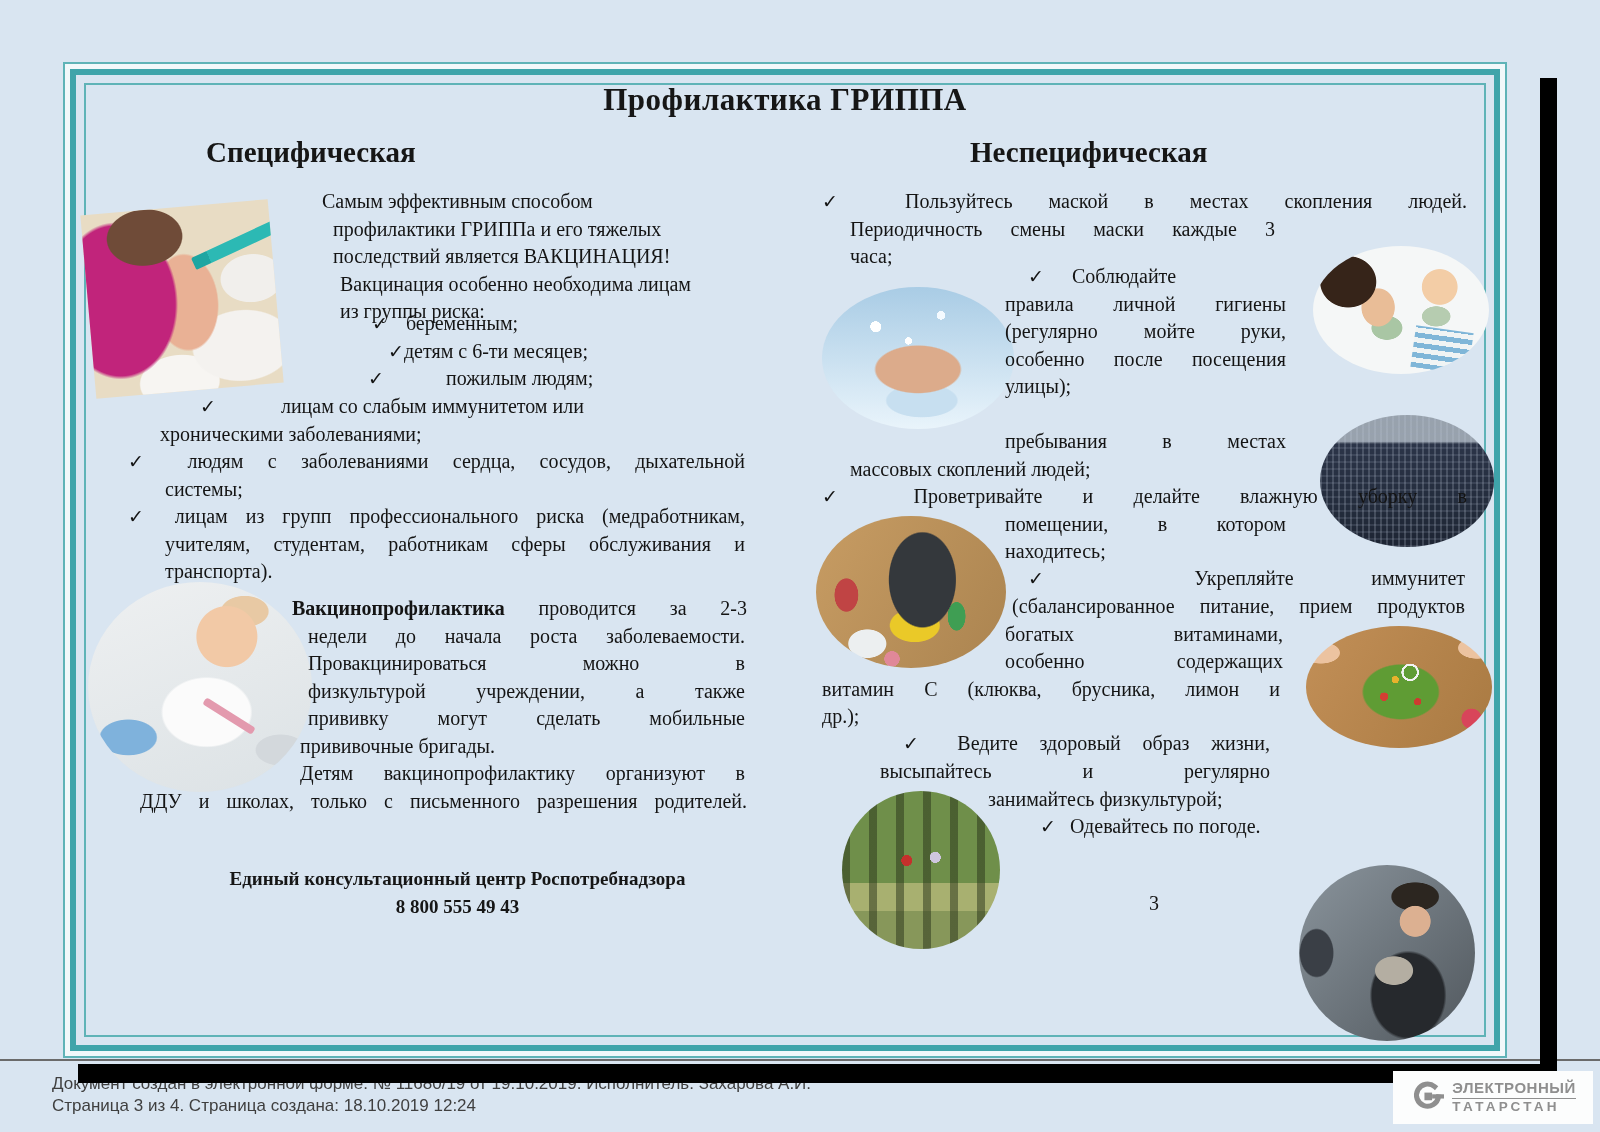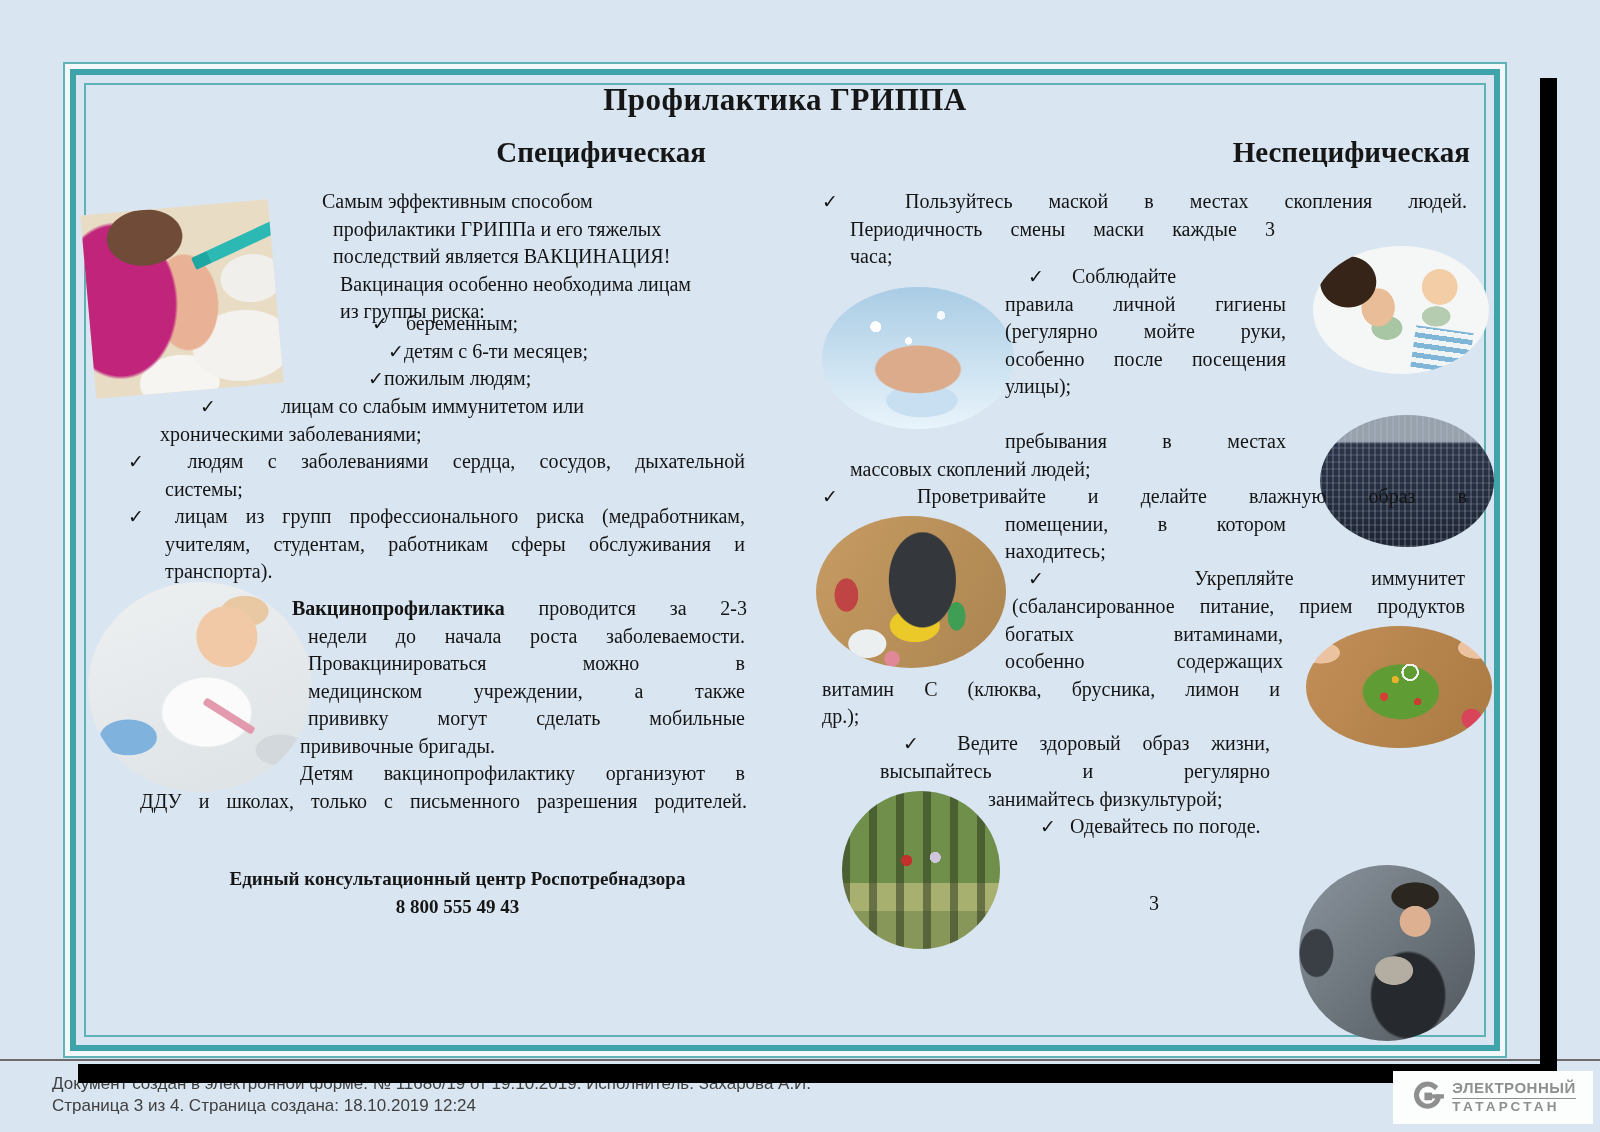--- a/index.html
+++ b/index.html
@@ -14,21 +14,21 @@
   .frame-inner { width:100%; height:100%; border:2px solid #5fb3b7; background:#d9e5f1; }
 
   .ln { position:absolute; font:20px/28px "Liberation Serif", serif; color:#141414; white-space:nowrap; }
   .st { text-align:justify; text-align-last:justify; white-space:normal; }
   .b { font-weight:bold; }
   .ctr { text-align:center; text-align-last:center; }
   .chk { font-family:"DejaVu Sans", sans-serif; font-weight:bold; font-size:19px; }
 
   .page-title { position:absolute; left:63px; top:82px; width:1444px; text-align:center;
     font-size:31px; font-weight:bold; letter-spacing:.5px; }
-  .col-head { position:absolute; top:136px; width:500px; text-align:right; font-size:29px; font-weight:bold; }
+  .col-head { position:absolute; top:136px; width:500px; text-align:left; font-size:29px; font-weight:bold; }
 
   .photo { position:absolute; overflow:hidden; }
   .oval { border-radius:50%; }
 
   .ph-vacc { left:88px; top:207px; width:188px; height:184px; transform:rotate(-5deg); background:
     radial-gradient(ellipse 62px 46px at 33% 15%, #6f4b38 60%, transparent 62%),
     radial-gradient(ellipse 95px 125px at 16% 48%, #c1247b 60%, transparent 63%),
     radial-gradient(ellipse 52px 78px at 52% 52%, #e9b195 60%, transparent 63%),
     radial-gradient(ellipse 88px 62px at 80% 78%, #f4f2ef 56%, transparent 58%),
     radial-gradient(ellipse 70px 48px at 45% 95%, #f7f5f2 56%, transparent 58%),
@@ -145,36 +145,36 @@
   <div class="photo oval ph-cold"></div>
 
   <div class="ln" style="left:322px;top:187px">Самым эффективным способом</div>
   <div class="ln" style="left:333px;top:215px">профилактики ГРИППа и его тяжелых</div>
   <div class="ln" style="left:333px;top:242px">последствий является ВАКЦИНАЦИЯ!</div>
   <div class="ln" style="left:340px;top:270px">Вакцинация особенно необходима лицам</div>
   <div class="ln" style="left:340px;top:297px">из группы риска:</div>
 
   <div class="ln" style="left:372px;top:309px"><span class="chk">✓</span><span style="margin-left:18px">беременным;</span></div>
   <div class="ln" style="left:388px;top:337px"><span class="chk">✓</span><span style="">детям с 6-ти месяцев;</span></div>
-  <div class="ln" style="left:368px;top:364px"><span class="chk">✓</span><span style="">пожилым людям;</span></div>
+  <div class="ln" style="left:368px;top:364px"><span class="chk">✓</span><span style="margin-left:62px">пожилым людям;</span></div>
 
   <div class="ln" style="left:200px;top:392px"><span class="chk">✓</span><span style="margin-left:65px">лицам со слабым иммунитетом или</span></div>
   <div class="ln" style="left:160px;top:420px">хроническими заболеваниями;</div>
 
   <div class="ln st" style="left:128px;top:447px;width:617px"><span class="chk">✓</span> <span>людям с заболеваниями сердца, сосудов, дыхательной</span></div>
   <div class="ln" style="left:165px;top:475px">системы;</div>
 
   <div class="ln st" style="left:128px;top:502px;width:617px"><span class="chk">✓</span> <span>лицам из групп профессионального риска (медработникам,</span></div>
   <div class="ln st" style="left:165px;top:530px;width:580px">учителям, студентам, работникам сферы обслуживания и</div>
   <div class="ln" style="left:165px;top:557px">транспорта).</div>
 
   <div class="ln st" style="left:292px;top:594px;width:455px"><span class="b">Вакцинопрофилактика</span> <span>проводится за 2-3</span></div>
   <div class="ln st" style="left:308px;top:622px;width:437px">недели до начала роста заболеваемости.</div>
   <div class="ln st" style="left:308px;top:649px;width:437px">Провакцинироваться можно в</div>
-  <div class="ln st" style="left:308px;top:677px;width:437px">медицинском учреждении, а также</div>
+  <div class="ln st" style="left:308px;top:677px;width:437px">физкультурой учреждении, а также</div>
   <div class="ln st" style="left:308px;top:704px;width:437px">прививку могут сделать мобильные</div>
   <div class="ln" style="left:300px;top:732px">прививочные бригады.</div>
   <div class="ln st" style="left:300px;top:759px;width:445px">Детям вакцинопрофилактику организуют в</div>
   <div class="ln st" style="left:140px;top:787px;width:607px">ДДУ и школах, только с письменного разрешения родителей.</div>
 
   <div class="contact-line" style="top:868px">Единый консультационный центр Роспотребнадзора</div>
   <div class="contact-line" style="top:896px">8 800 555 49 43</div>
 
   <div class="ln st" style="left:822px;top:187px;width:645px"><span class="chk">✓</span> <span>Пользуйтесь маской в местах скопления людей.</span></div>
   <div class="ln st" style="left:850px;top:215px;width:425px">Периодичность смены маски каждые 3</div>
@@ -182,21 +182,21 @@
 
   <div class="ln" style="left:1028px;top:262px"><span class="chk">✓</span><span style="margin-left:28px">Соблюдайте</span></div>
   <div class="ln st" style="left:1005px;top:290px;width:281px">правила личной гигиены</div>
   <div class="ln st" style="left:1005px;top:317px;width:281px">(регулярно мойте руки,</div>
   <div class="ln st" style="left:1005px;top:345px;width:281px">особенно после посещения</div>
   <div class="ln" style="left:1005px;top:372px">улицы);</div>
 
   <div class="ln st" style="left:1005px;top:427px;width:281px">пребывания в местах</div>
   <div class="ln" style="left:850px;top:455px">массовых скоплений людей;</div>
 
-  <div class="ln st" style="left:822px;top:482px;width:645px"><span class="chk">✓</span> <span>Проветривайте и делайте влажную образ в</span></div>
+  <div class="ln st" style="left:822px;top:482px;width:645px"><span class="chk">✓</span> <span>Проветривайте и делайте влажную уборку в</span></div>
   <div class="ln st" style="left:1005px;top:510px;width:281px">помещении, в котором</div>
   <div class="ln" style="left:1005px;top:537px">находитесь;</div>
 
   <div class="ln st" style="left:1028px;top:564px;width:437px"><span class="chk">✓</span> <span>Укрепляйте иммунитет</span></div>
   <div class="ln st" style="left:1012px;top:592px;width:453px">(сбалансированное питание, прием продуктов</div>
   <div class="ln st" style="left:1005px;top:620px;width:278px">богатых витаминами,</div>
   <div class="ln st" style="left:1005px;top:647px;width:278px">особенно содержащих</div>
   <div class="ln st" style="left:822px;top:675px;width:458px">витамин С (клюква, брусника, лимон и</div>
   <div class="ln" style="left:822px;top:702px">др.);</div>
 

